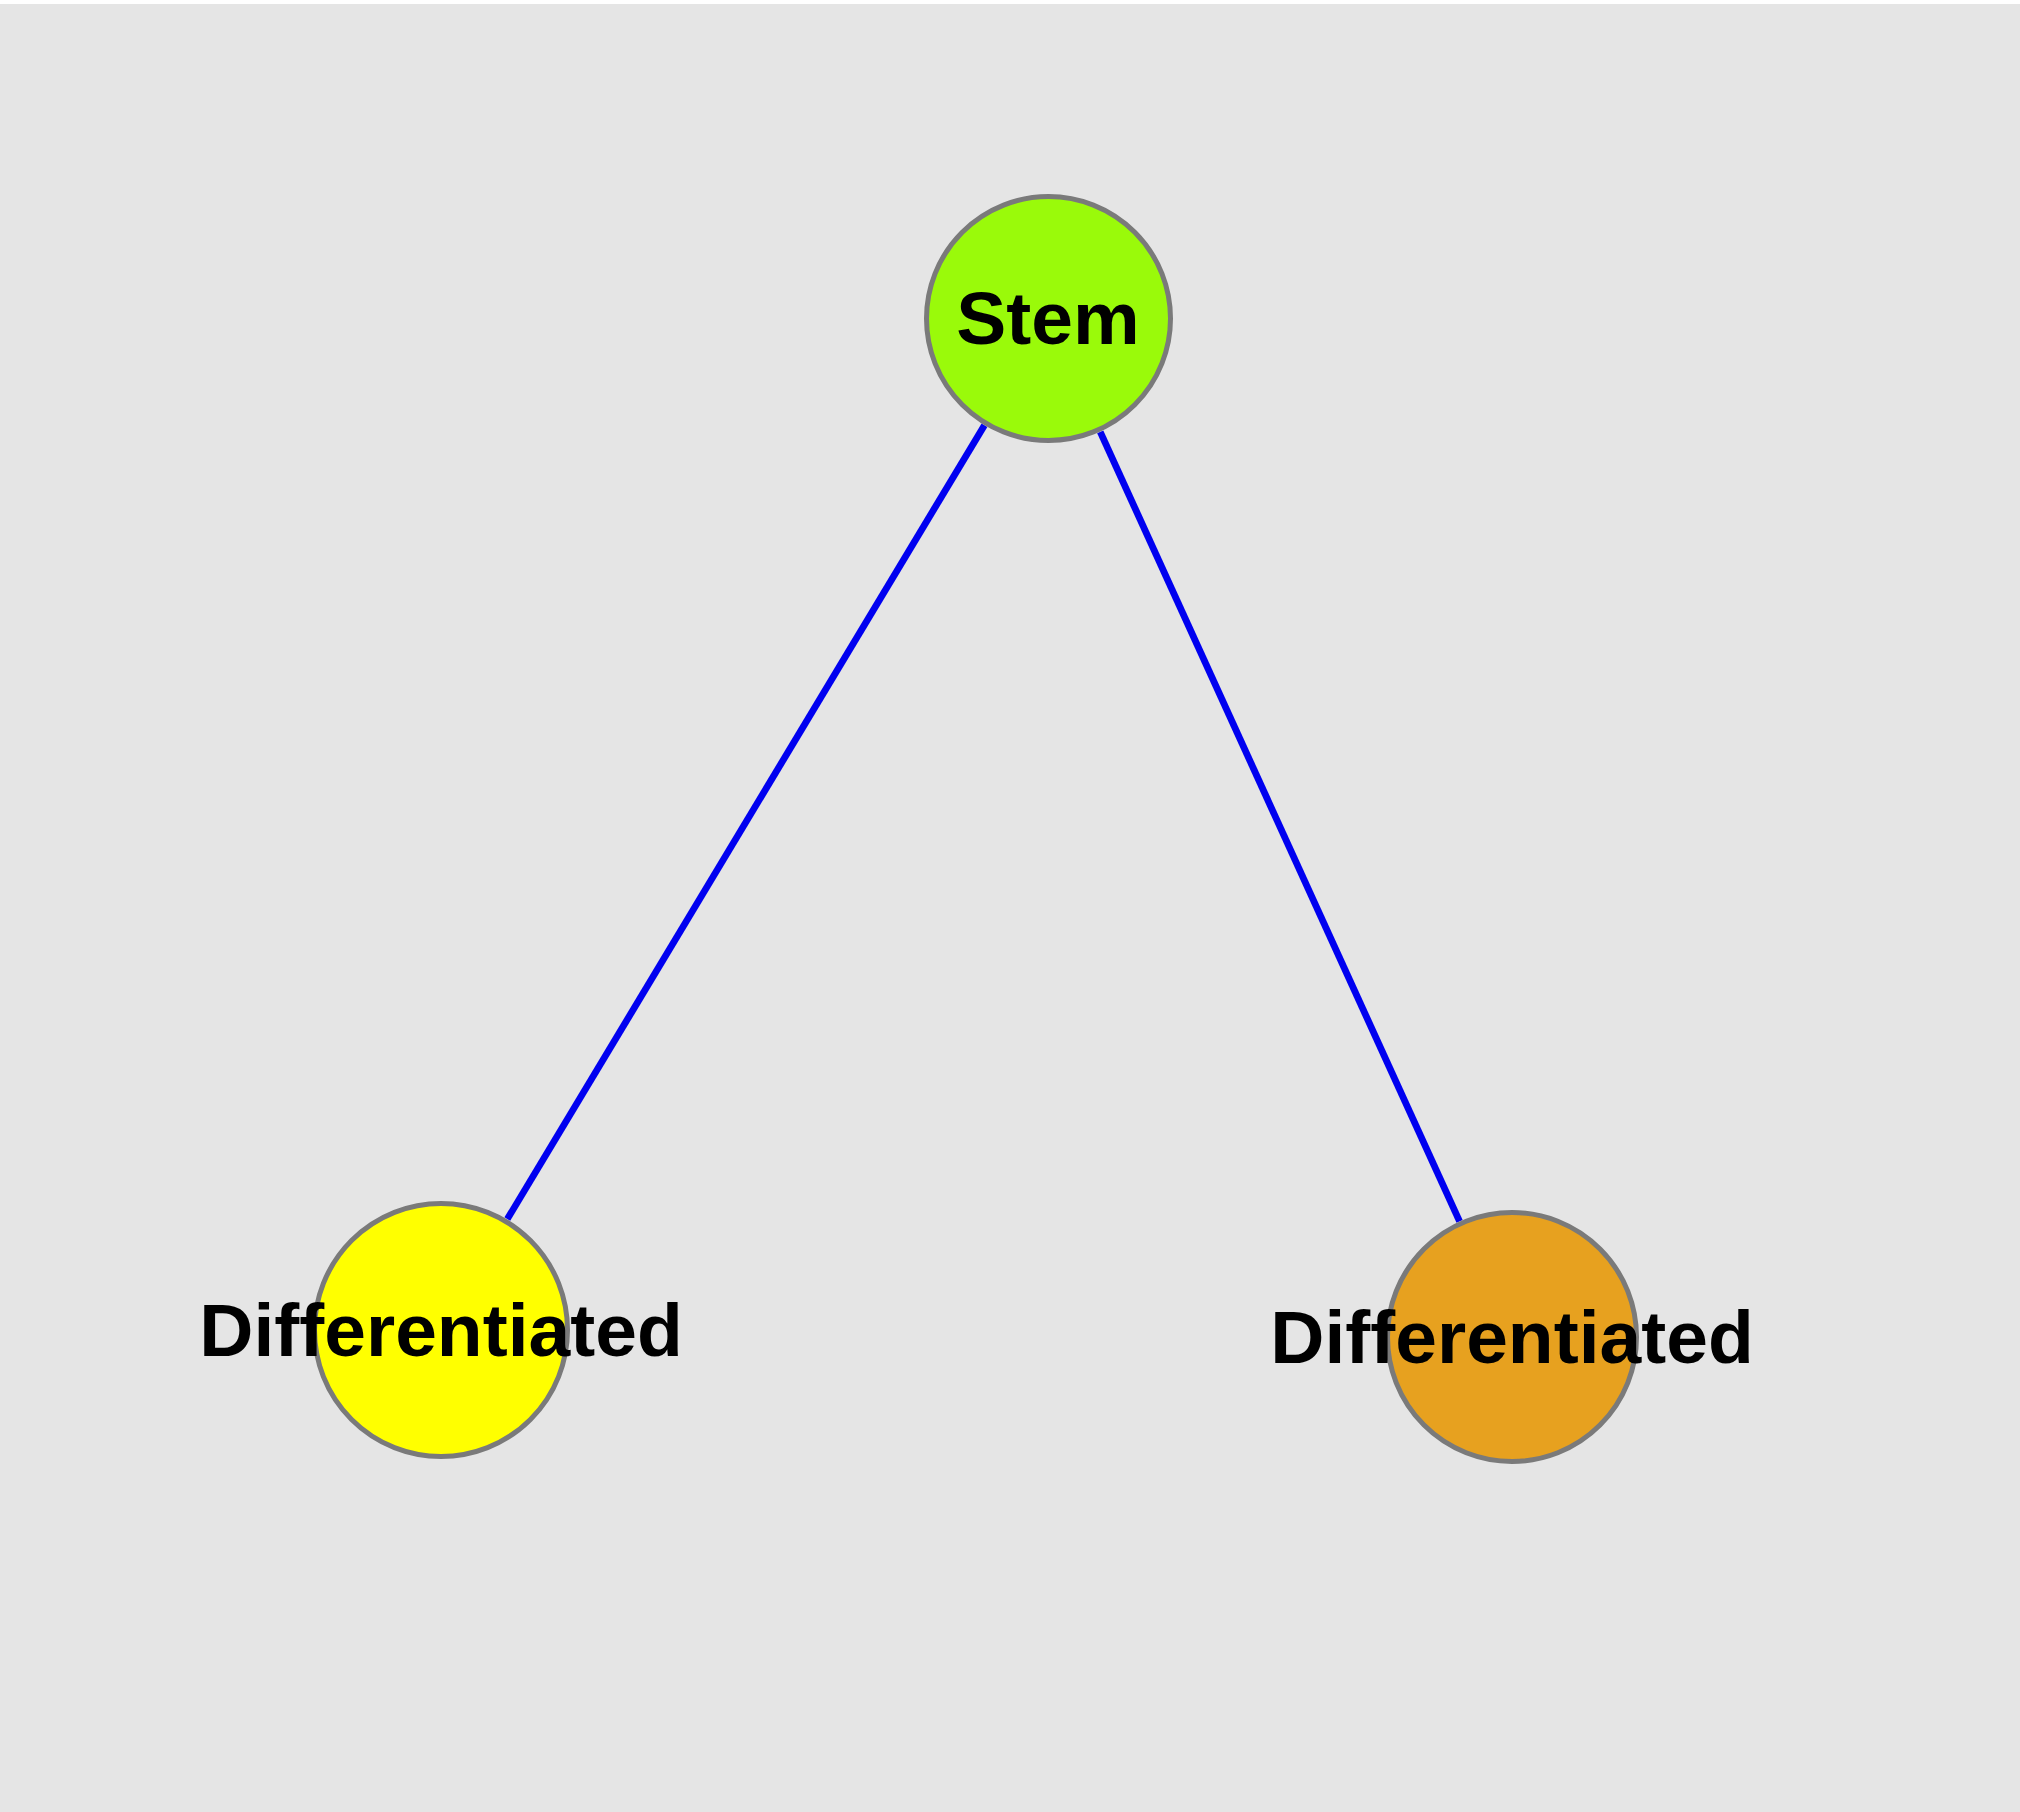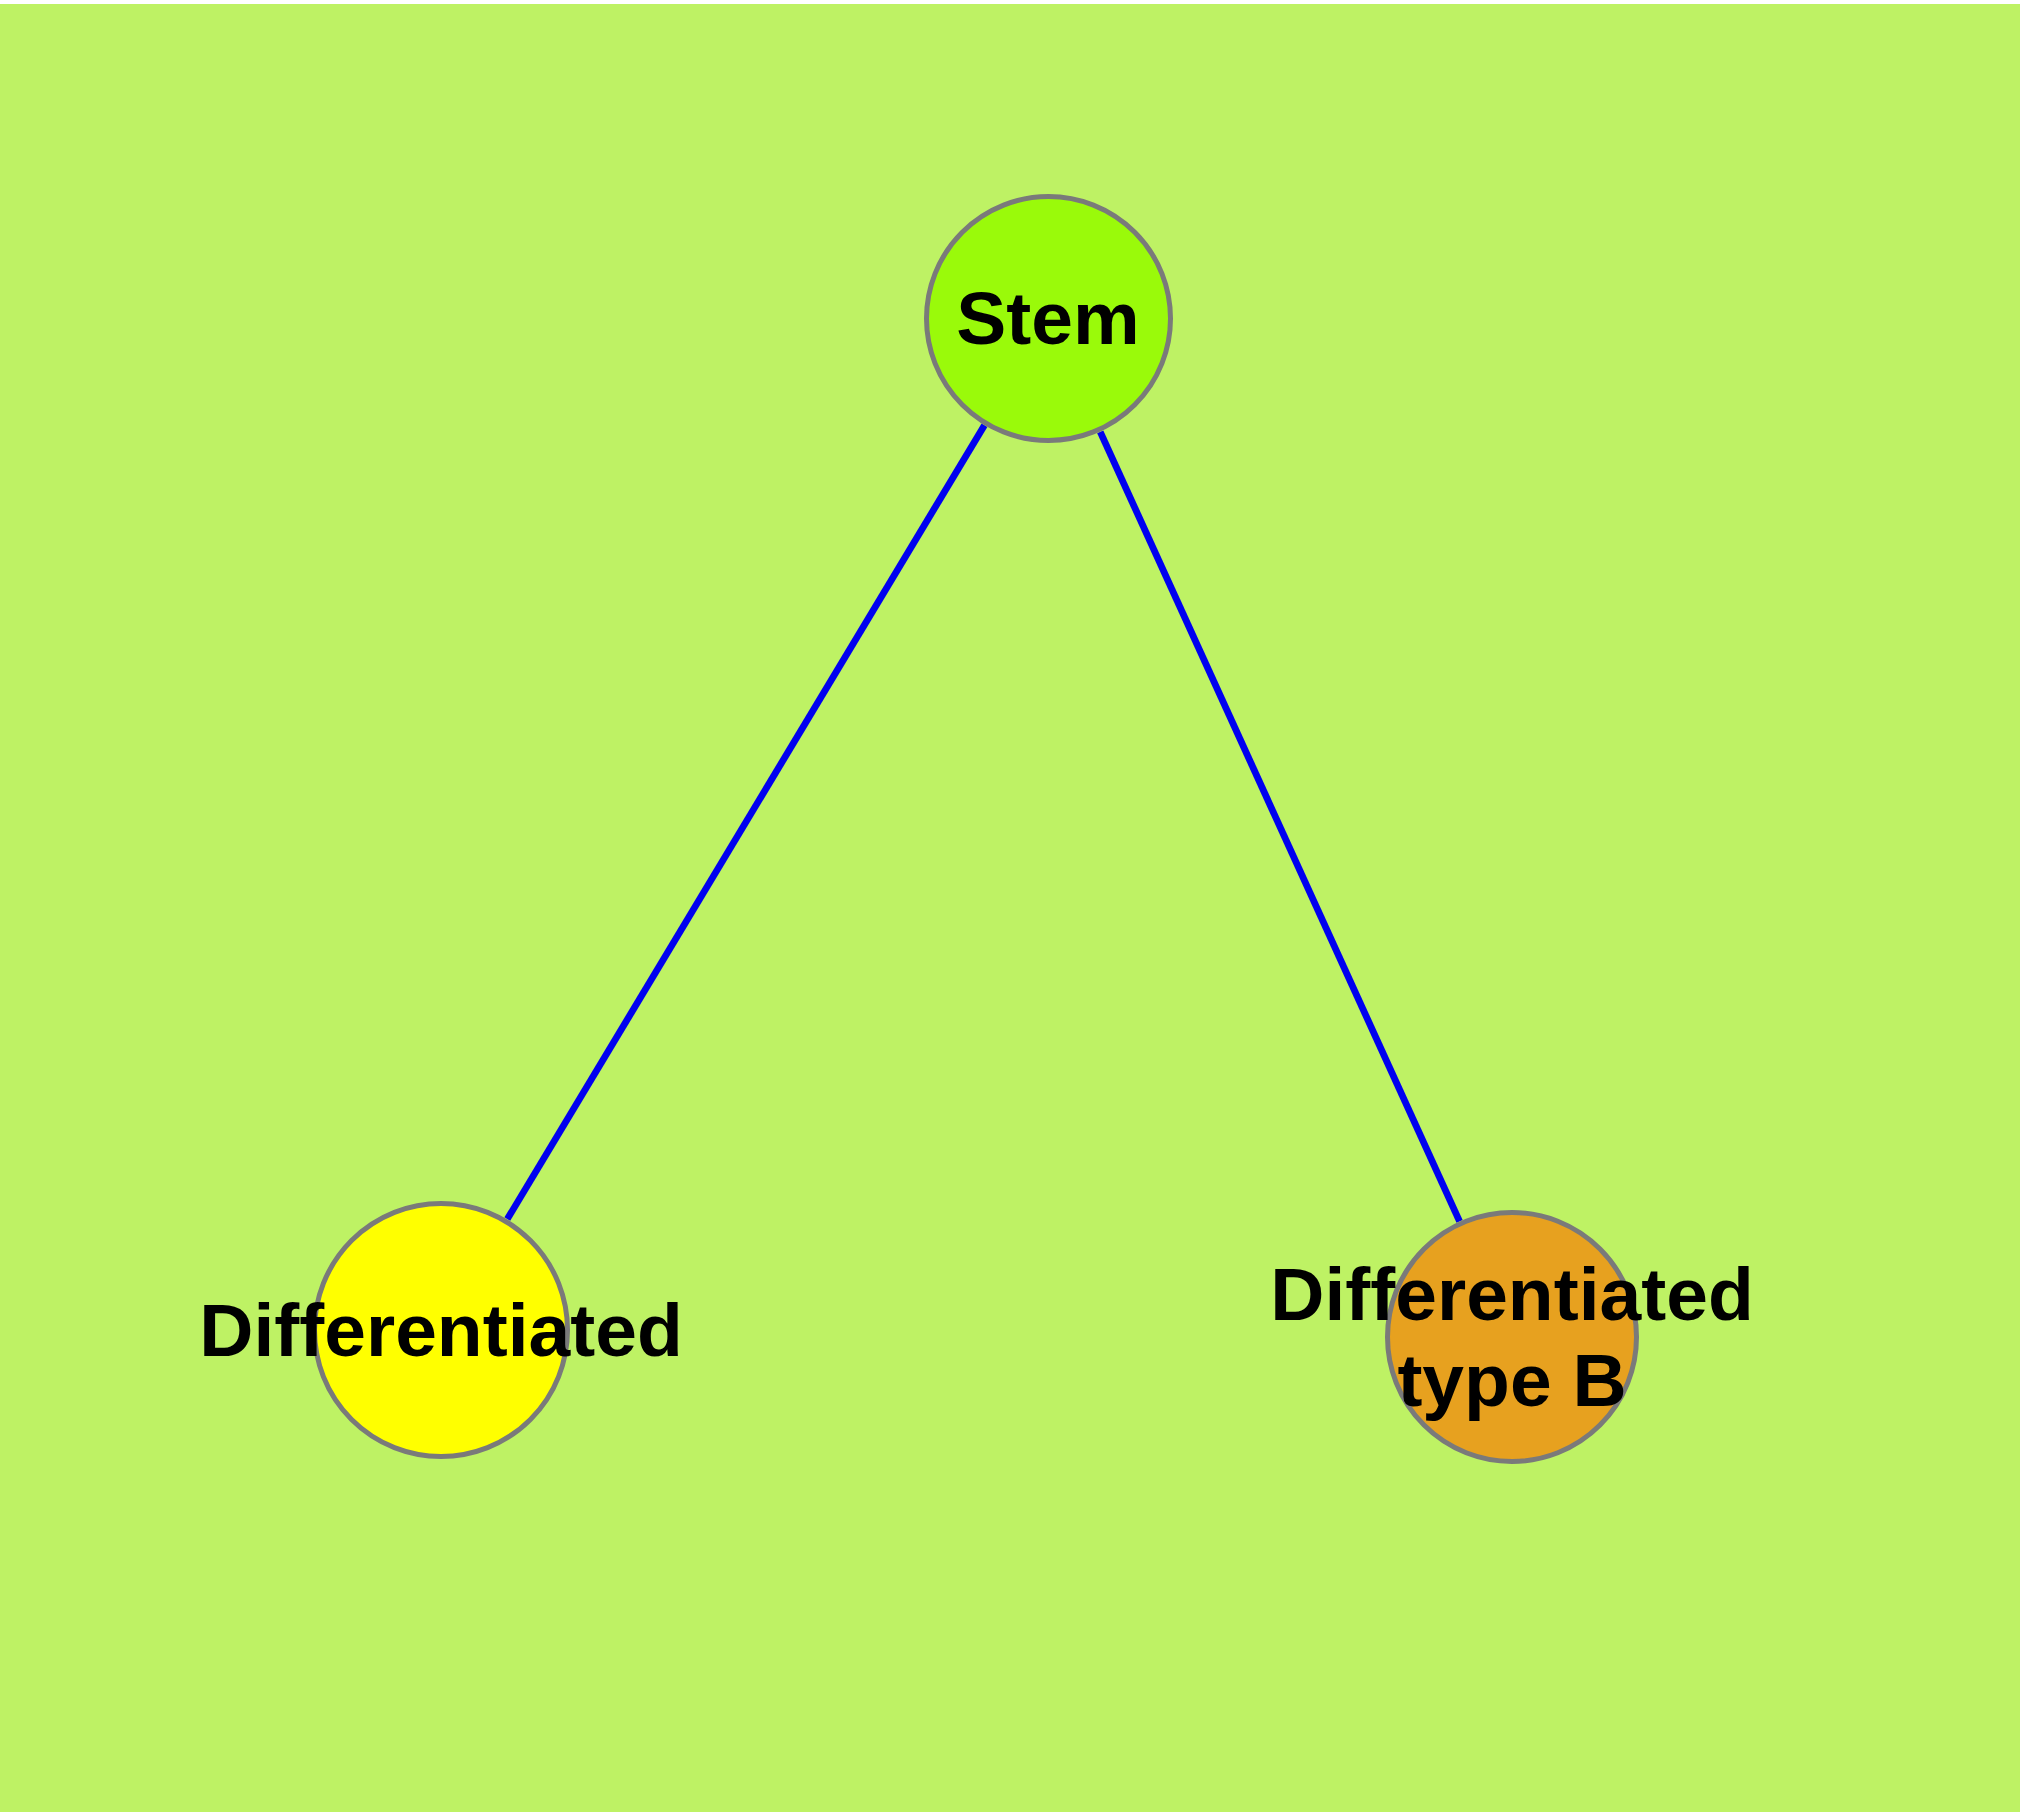--- a/index.html
+++ b/index.html
@@ -47,34 +47,33 @@
     font-weight: bold;
     font-size: 75px;
     line-height: 86px;
     white-space: nowrap;
     letter-spacing: 0px;
   }
 </style>
 </head>
 <body>
 
-<div class="figure" style="background: #bef264; border-top: 4.2px solid rgb(255, 255, 255);">
+<div class="figure" style="background: #e5e5e5; border-top: 4.2px solid rgb(255, 255, 255);">
   <svg class="edge-layer" width="2021" height="1812" viewBox="0 0 2384 2138">
       <line x1="1161.275957267014" y1="496.9955132223879" x2="598.2996904449922" y2="1433.7189251033813" stroke="#0000f0" stroke-width="8"></line>
       <line x1="1297.8877326693732" y1="504.7971748968675" x2="1721.869660541456" y2="1436.4722705134004" stroke="#0000f0" stroke-width="8"></line>
     </svg>
   <div class="node-layer">
       <div class="node-circle" style="left: 924px; top: 190px; width: 249px; height: 249px; background: rgb(154, 250, 10); border: 5.1px solid rgb(122, 122, 122);"></div>
       <div class="node-label" style="left: 1048px; top: 314px; color: rgb(0, 0, 0);">
         <div>Stem</div>
       </div>
       <div class="node-circle" style="left: 312px; top: 1197px; width: 258px; height: 258px; background: rgb(255, 255, 0); border: 5.1px solid rgb(122, 122, 122);"></div>
       <div class="node-label" style="left: 441px; top: 1326px; color: rgb(0, 0, 0);">
         <div>Differentiated</div>
       </div>
       <div class="node-circle" style="left: 1385px; top: 1206px; width: 254px; height: 254px; background: rgb(231, 161, 31); border: 5.1px solid rgb(122, 122, 122);"></div>
       <div class="node-label" style="left: 1512px; top: 1333px; color: rgb(0, 0, 0);">
         <div>Differentiated</div>
-        <div>type B</div>
       </div>
     </div>
 </div>
 
 
 </body></html>

